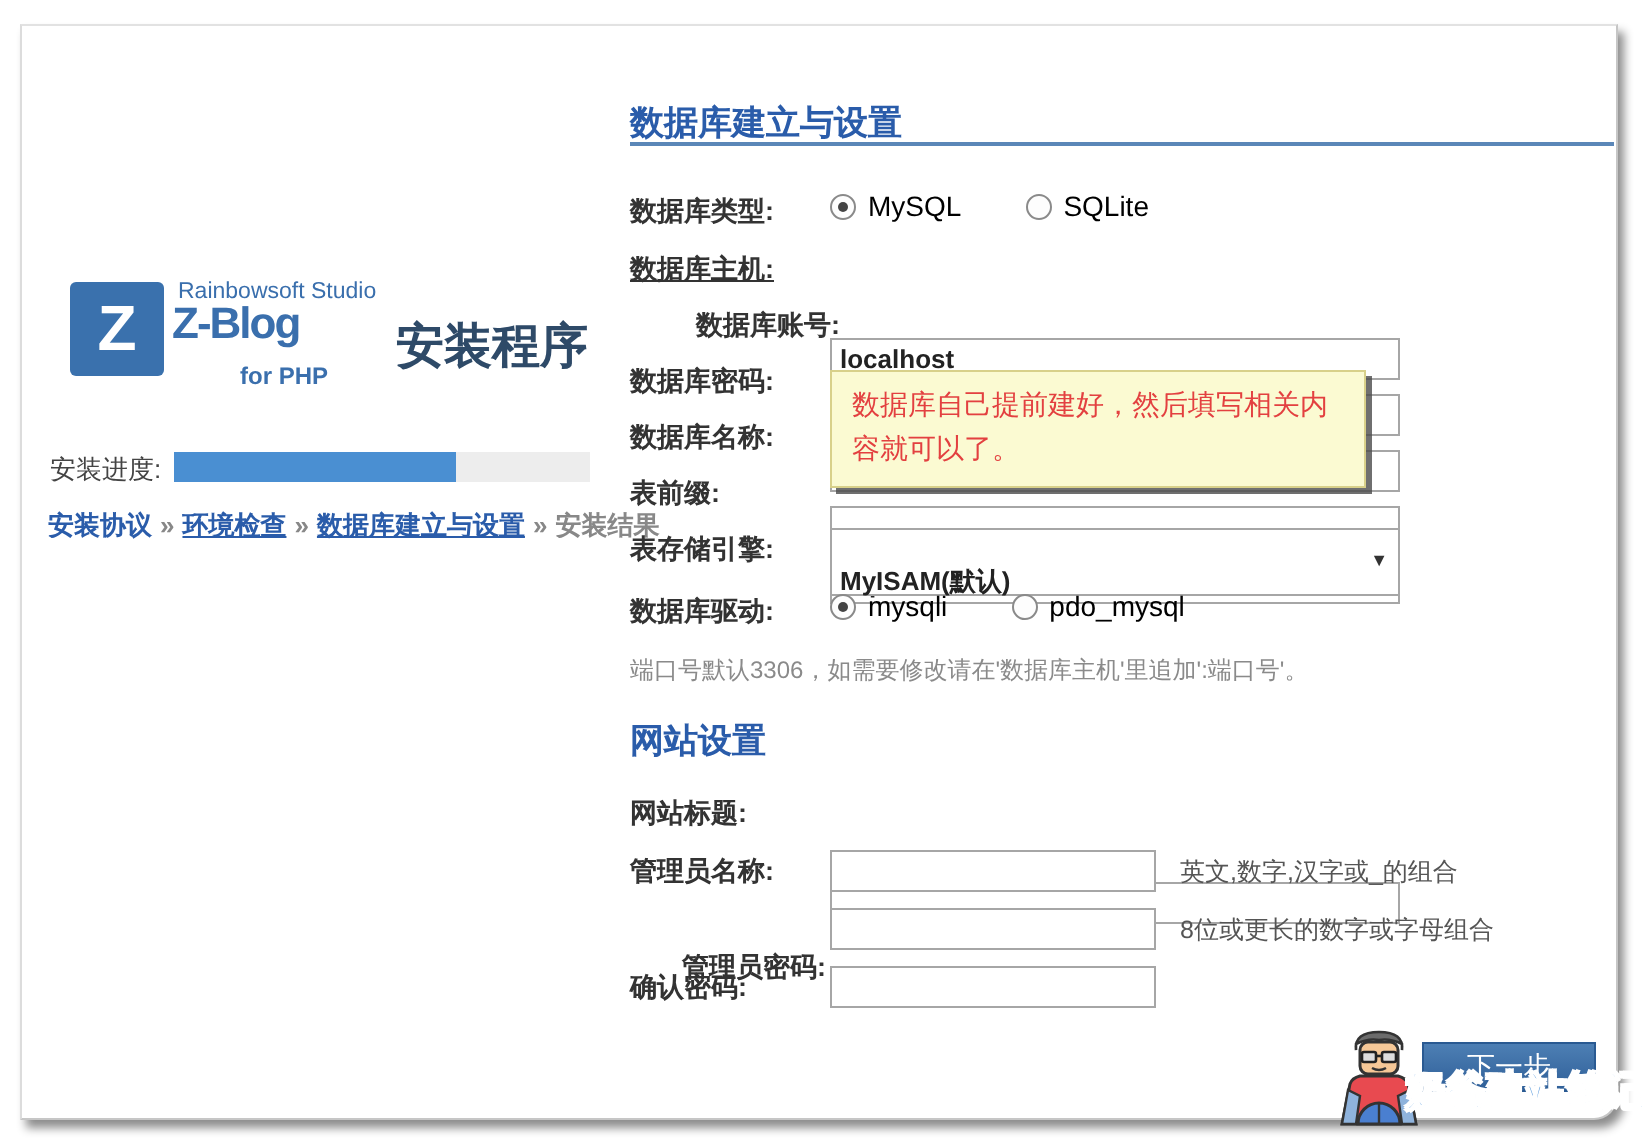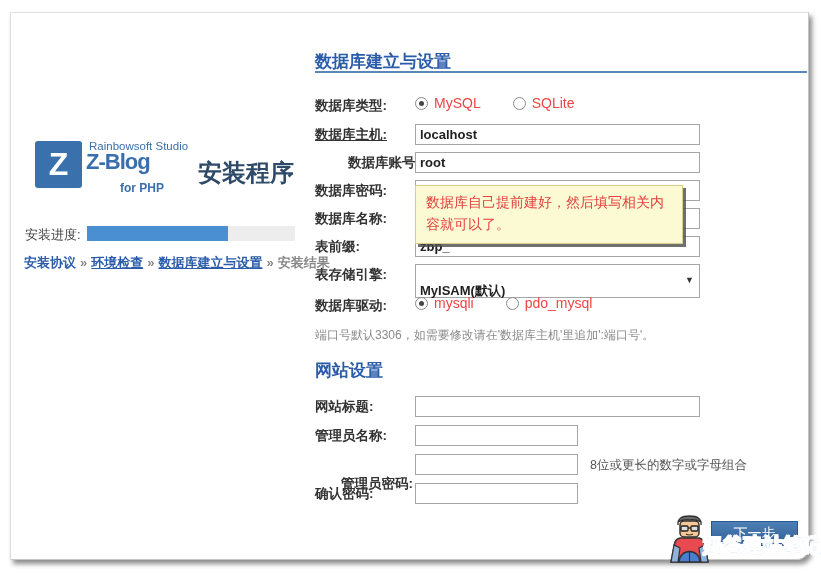--- a/index.html
+++ b/index.html
@@ -40,23 +40,23 @@
   .db-title { left:315px; top:50px; }
   .hr-line { left:315px; top:71px; width:492px; border-top:2px solid #5b87b8; height:0; }
   .site-title { left:315px; top:359px; }
 
   .flabel { left:315px; width:98px; font-size:13.5px; font-weight:bold; color:#333; }
   .txt-input {
     position:absolute; left:415px; height:21px; border:1px solid #a6a6a6; background:#fff;
     font-family:"Liberation Sans","DejaVu Sans",sans-serif; font-size:13px; font-weight:600; color:#222;
     padding:0 4px; outline:none;
   }
-  .w-wide { width:285px; } .w-narrow { width:163px; }
+  .w-wide { width:285px;margin-top:45px; } .w-narrow { width:163px; }
 
-  .radio-group { left:415px; display:flex; align-items:center; gap:6px; font-size:14px; color:#ef4444; }
+  .radio-group { left:415px; display:flex; align-items:center; gap:6px; font-size:14px; color:#000000; }
   .radio-group .opt2 { margin-left:26px; }
   .radio { width:13px; height:13px; border:1px solid #8a8a8a; border-radius:50%; background:#fdfdfd;
     display:inline-block; position:relative; cursor:pointer; }
   .radio.on::after { content:""; position:absolute; left:3px; top:3px; width:5px; height:5px;
     border-radius:50%; background:#444; }
   .radio-label { cursor:default; }
 
   .select-box { left:415px; width:285px; height:22px; border:1px solid #a6a6a6; background:#fff;
     font-size:13px; font-weight:600; color:#222; line-height:20px; padding:16px 4px; cursor:pointer; }
   .select-box .arrow { position:absolute; right:5px; top:5px; font-size:9px; color:#333; }
@@ -147,20 +147,21 @@
 
   <div class="abs note">端口号默认3306，如需要修改请在'数据库主机'里追加':端口号'。</div>
 
   <div class="abs section-title site-title">网站设置</div>
 
   <div class="abs flabel" style="top:398px;">网站标题:</div>
   <input class="txt-input w-wide" style="top: 396px;" value="">
 
   <div class="abs flabel" style="top:427px;">管理员名称:</div>
   <input class="txt-input w-narrow" style="top: 425px;" value="">
+  <div class="abs hint" style="top:428px;">英文,数字,汉字或_的组合</div>
 
   <div class="abs flabel" style="top:475px;text-align:right;">管理员密码:</div>
   <input class="txt-input w-narrow" style="top: 454px;" value="">
   <div class="abs hint" style="top:457px;">8位或更长的数字或字母组合</div>
 
   <div class="abs flabel" style="top:485px;">确认密码:</div>
   <input class="txt-input w-narrow" style="top: 483px;" value="">
 
   <div class="abs next-btn">下一步</div>
 

